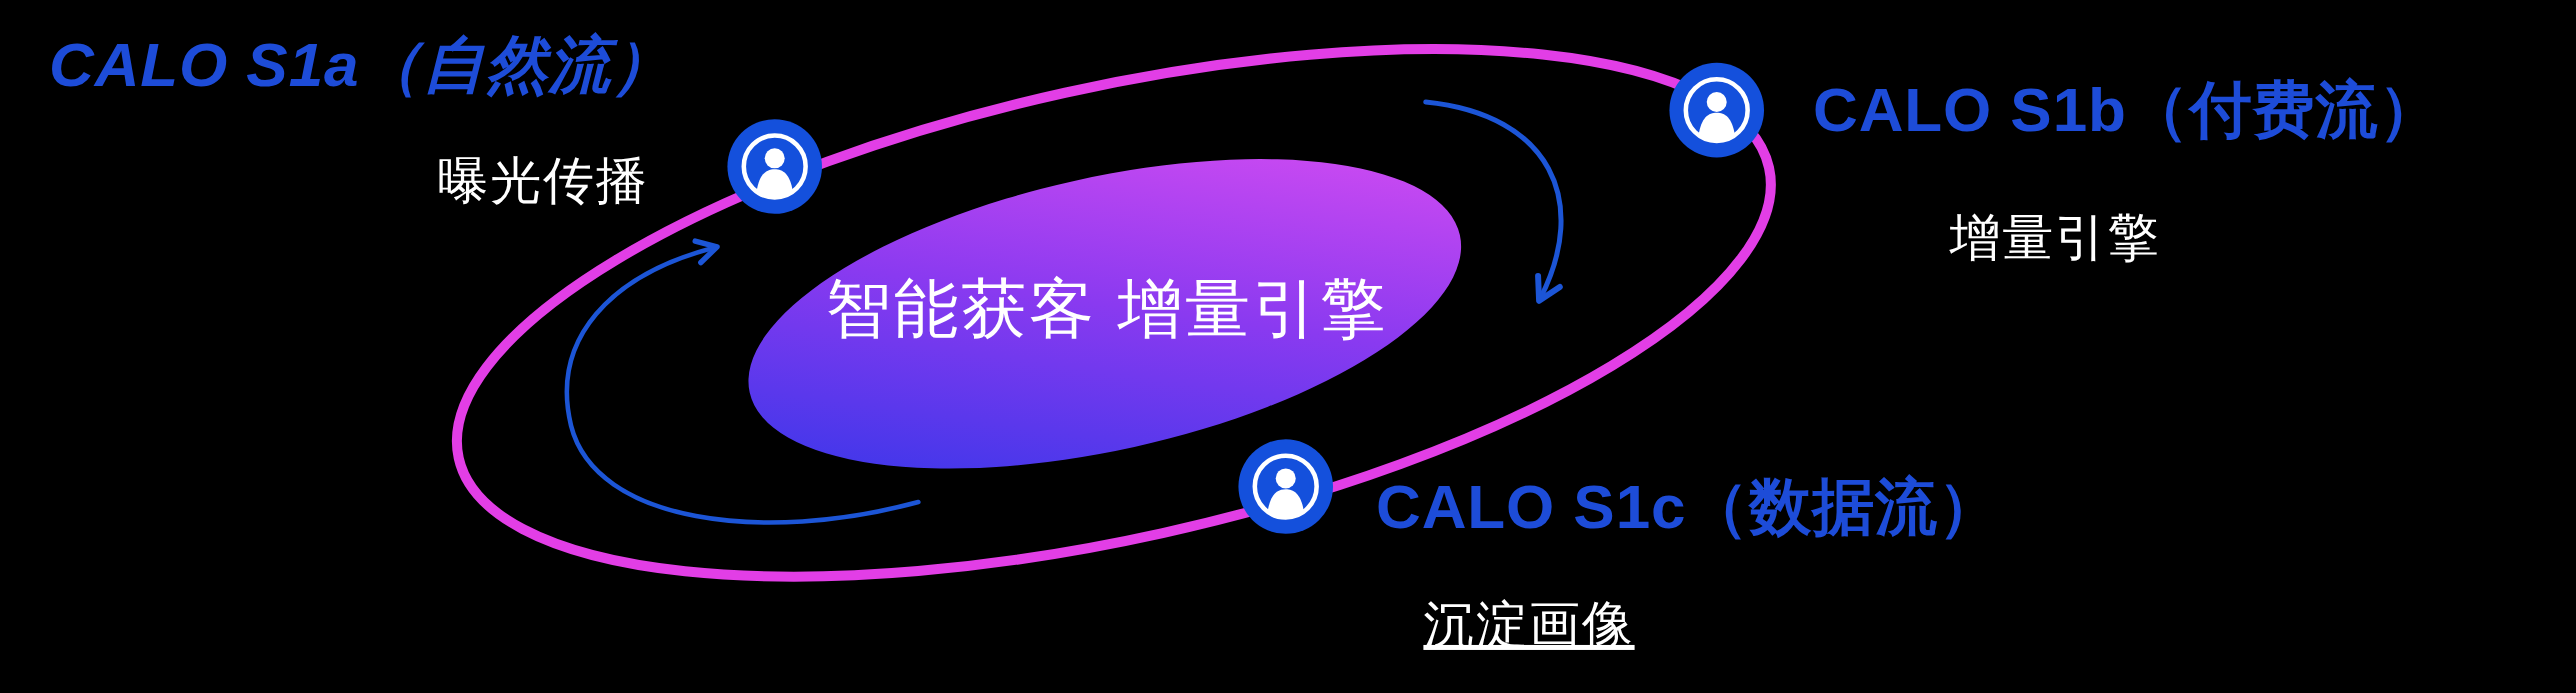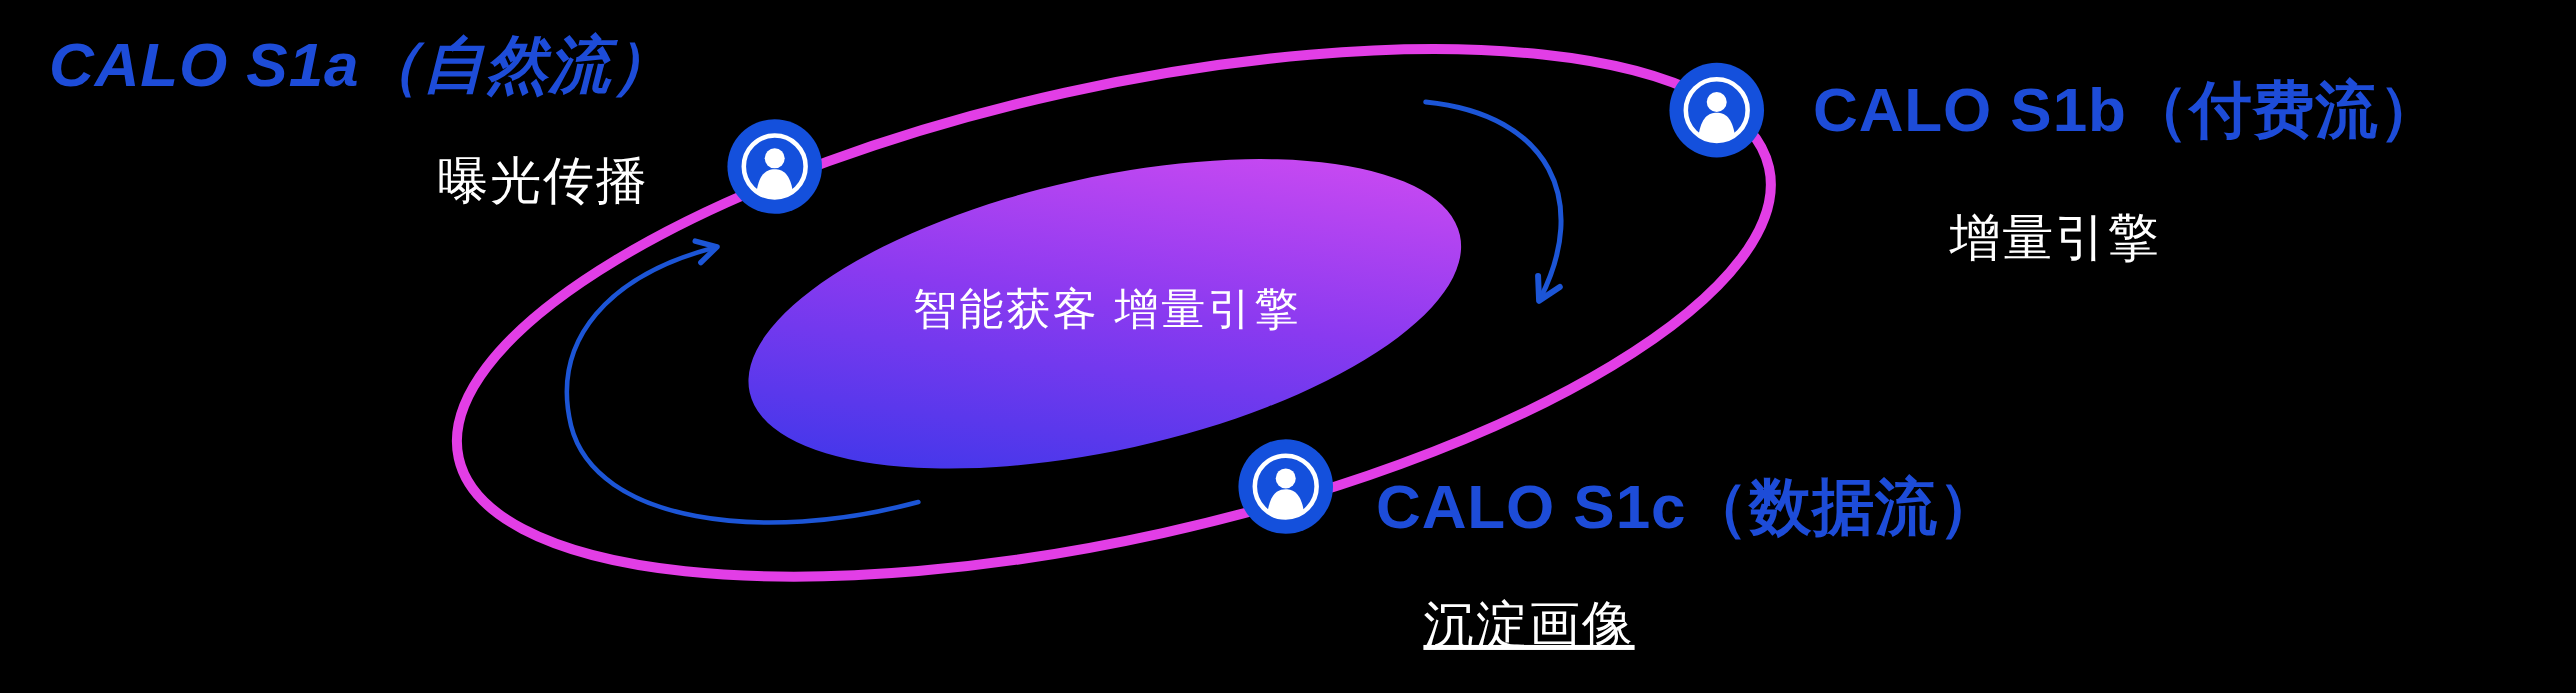--- a/index.html
+++ b/index.html
@@ -40,21 +40,21 @@
   .centered {
     transform: translate(-50%, -50%);
   }
   .core-title {
     color: var(--text-white, #fff);
     font-size: 73px;
     font-weight: 600;
   }
   .core-subtitle {
     color: var(--text-white, #fff);
-    font-size: 44px;
+    font-size: 65px;
     font-weight: 500;
     letter-spacing: 2.7px;
   }
   
   .orbit-ring   { stroke: var(--ring-magenta, #e23ee6); }
   .flow-arrow   { stroke: var(--arrow-blue, #1c55d6); }
   .icon-disc    { fill: var(--icon-blue, #1450dc); }
   .icon-glyph-stroke { stroke: var(--text-white, #fff); }
   .icon-glyph-fill   { fill: var(--text-white, #fff); }
 </style>

